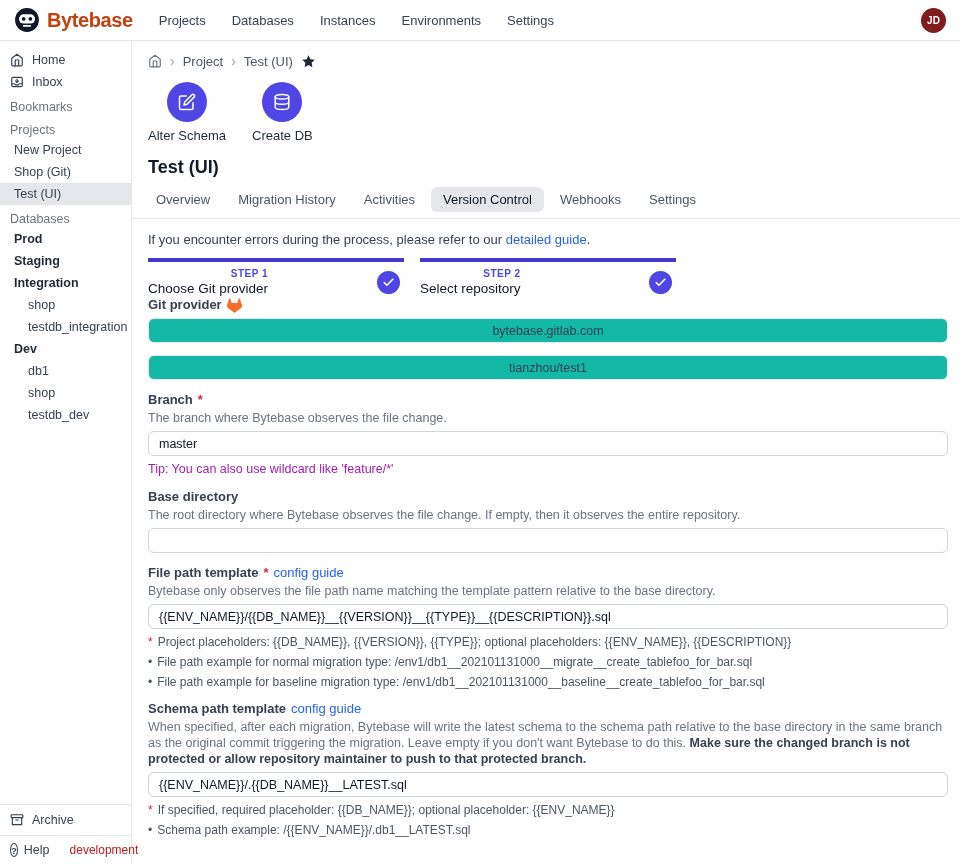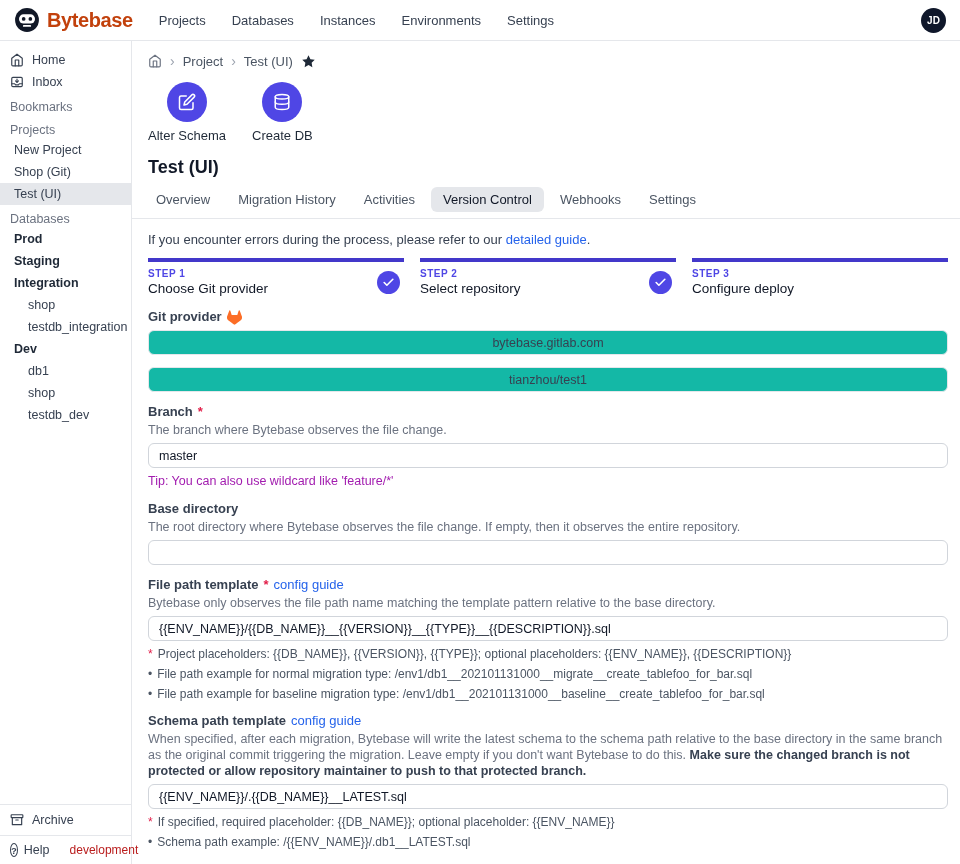--- a/index.html
+++ b/index.html
@@ -51,21 +51,21 @@
   .page-title { font-size:18px; font-weight:700; color:#111827; margin:14px 16px 0; }
   .tabs { display:flex; gap:4px; padding:9px 12px 0 12px; border-bottom:1px solid #e5e7eb; }
   .tab { font-size:13px; color:#4b5563; padding:5px 12px; margin-bottom:6px;
     border-radius:6px; cursor:pointer; white-space:nowrap; }
   .tab.active { background:#e5e7eb; color:#111827; }
 
   .content { flex:1; overflow:auto; padding:13px 12px 0 16px; }
   .notice { font-size:13px; color:#374151; margin-bottom:11px; }
   .link { color:#2563eb; }
 
-  .steps { display:grid; grid-template-columns:1fr 1fr 1fr; gap:16px; margin-bottom:13px; }
+  .steps { display:grid; grid-template-columns:1fr 1fr 1fr; gap:16px; margin-bottom:1px;text-align:right; }
   .step { border-top:4px solid #4338ca; padding-top:6px; display:flex;
     justify-content:space-between; align-items:center; }
   .step-kicker { font-size:10px; font-weight:700; color:#4f46e5; letter-spacing:.05em;
     margin-bottom:2px; }
   .step-title { font-size:13.5px; color:#111827; }
   .step-check { width:23px; height:23px; border-radius:50%; background:#4f46e5;
     display:flex; align-items:center; justify-content:center; margin-right:4px; }
 
   .field { margin-bottom:12px; }
   .field-label { font-size:13px; font-weight:600; color:#374151; display:flex;
@@ -99,21 +99,21 @@
     </span>
     <span class="brand-text">Bytebase</span>
   </div>
   <nav class="topnav">
     <a>Projects</a>
     <a>Databases</a>
     <a>Instances</a>
     <a>Environments</a>
     <a>Settings</a>
   </nav>
-  <div class="avatar" style="background:#0f172a;">JD</div>
+  <div class="avatar" style="background:#7f1d1d;">JD</div>
 </header>
 
 <div class="shell">
 
   <aside class="sidebar">
     <div class="side-scroll">
       <div class="side-item">
         <span style="display:flex;">
           <svg width="14" height="14" viewBox="0 0 24 24" fill="none" stroke="currentColor" stroke-width="2" stroke-linecap="round" stroke-linejoin="round">
               <path d="M3 9l9-7 9 7v11a2 2 0 0 1-2 2H5a2 2 0 0 1-2-2z"></path>
@@ -245,26 +245,20 @@
           <div>
             <div class="step-kicker">STEP 2</div>
             <div class="step-title">Select repository</div>
           </div>
           <span class="step-check">
             <svg width="13" height="13" viewBox="0 0 24 24" fill="none" stroke="#fff" stroke-width="3" stroke-linecap="round" stroke-linejoin="round">
                 <polyline points="20 6 9 17 4 12"></polyline>
               </svg>
           </span>
         </div>
-        <div class="step">
-          <div>
-            <div class="step-kicker">STEP 3</div>
-            <div class="step-title">Configure deploy</div>
-          </div>
-        </div>
       </div>
 
       <div class="field">
         <div class="field-label">
           <span>Git provider</span>
           <span style="display:flex;">
             <svg width="15" height="15" viewBox="0 0 24 24">
                 <path fill="#fc6d26" d="m23.6 9.59-.03-.09L20.3.98a.85.85 0 0 0-1.63.09l-2.2 6.75H7.54L5.33 1.07a.85.85 0 0 0-1.63-.09L.43 9.5l-.03.09a6.07 6.07 0 0 0 2.01 7.01l.01.01.03.02 4.98 3.73 2.46 1.86 1.5 1.13a1 1 0 0 0 1.22 0l1.5-1.13 2.46-1.86 5.01-3.75.01-.01a6.07 6.07 0 0 0 2.01-7.01Z"></path>
               </svg>
           </span>

